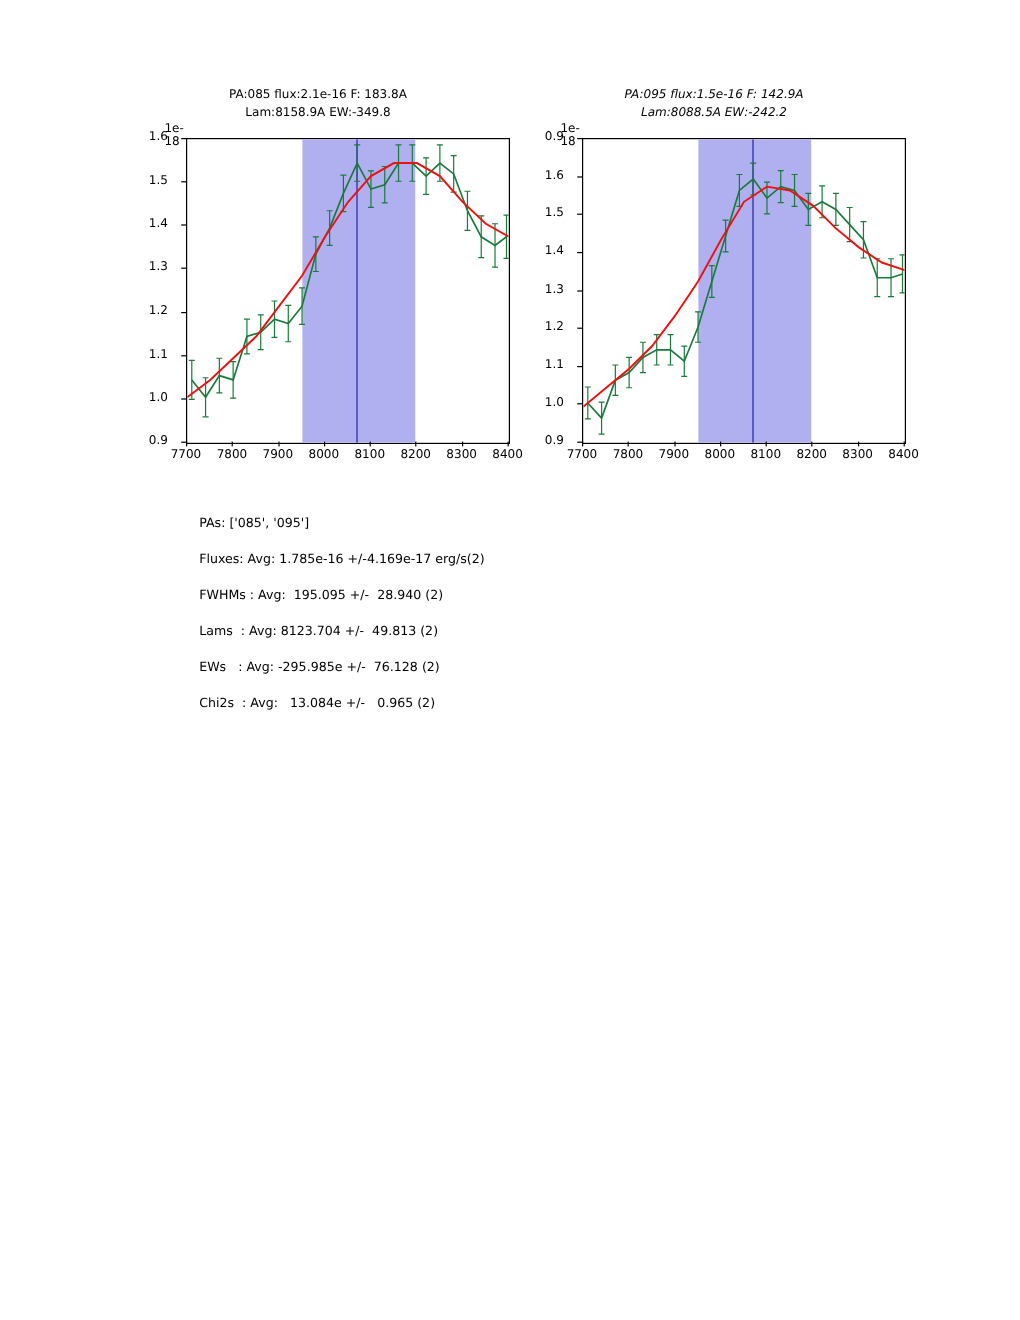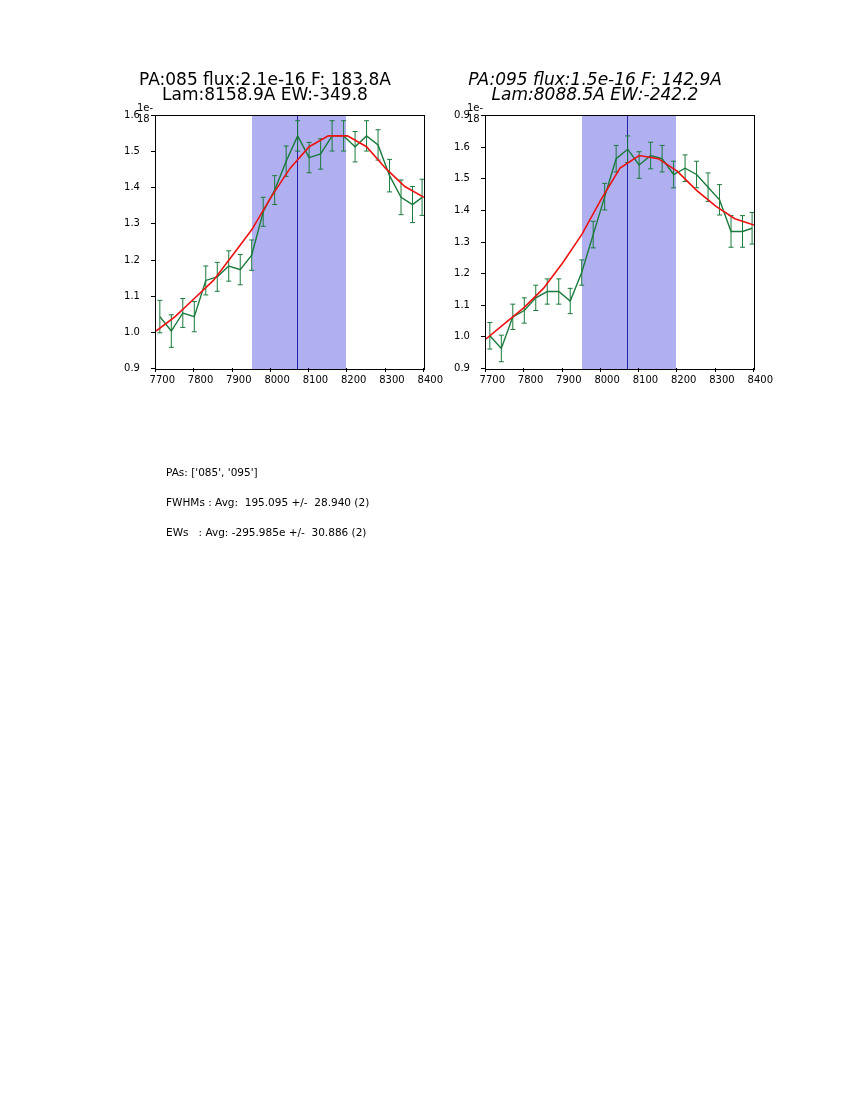--- a/index.html
+++ b/index.html
@@ -25,21 +25,21 @@
     top: 60px;
   }
   #panel-left { left: 105px; }
   #panel-right { left: 435px; }
 
   .panel-title {
     position: absolute;
     top: 12px;
     width: 320px;
     text-align: center;
-    font-size: 17px;
+    font-size: 10px;
     color: #000;
     line-height: 15px;
     white-space: pre-line;
   }
   #panel-left .panel-title { left: 0px; }
   #panel-right .panel-title { left: 0px; font-style: italic; }
 
   .exp-label {
     position: absolute;
     font-size: 10px;
@@ -76,34 +76,33 @@
   .ytick, .xtick {
     position: absolute;
     font-size: 10px;
     color: #000;
   }
   .ytick {
     text-align: center;
     width: 34px;
   }
   .xtick {
-    text-align: right;
+    text-align: center;
     width: 40px;
   }
   .tickmark {
     position: absolute;
     background: #000;
   }
 
   .summary {
     position: absolute;
     left: 166px;
     top: 430px;
     width: 470px;
-    margin-top: 36px;
   }
   .summary-line {
     font-size: 10.5px;
     color: #000;
     margin-bottom: 18px;
     white-space: pre;
   }
 </style>
 </head>
 <body>
@@ -345,17 +344,20 @@
       <div class="xtick" style="left: 221.429px; top: 314px;">8200</div>
       <div class="tickmark" style="left: 241.429px; top: 308px; width: 1px; height: 4px;"></div>
       <div class="xtick" style="left: 259.714px; top: 314px;">8300</div>
       <div class="tickmark" style="left: 279.714px; top: 308px; width: 1px; height: 4px;"></div>
       <div class="xtick" style="left: 298px; top: 314px;">8400</div>
       <div class="tickmark" style="left: 318px; top: 308px; width: 1px; height: 4px;"></div>
     </div>
 
   <div class="summary">
     <div class="summary-line">PAs: ['085', '095']</div>
+    <div class="summary-line">Fluxes: Avg: 1.785e-16 +/-4.169e-17 erg/s(2)</div>
     <div class="summary-line">FWHMs : Avg:  195.095 +/-  28.940 (2)</div>
-    <div class="summary-line">EWs   : Avg: -295.985e +/-  30.886 (2)</div>
+    <div class="summary-line">Lams  : Avg: 8123.704 +/-  49.813 (2)</div>
+    <div class="summary-line">EWs   : Avg: -295.985e +/-  76.128 (2)</div>
+    <div class="summary-line">Chi2s  : Avg:   13.084e +/-   0.965 (2)</div>
   </div>
 
 </div>
 
 </body></html>

